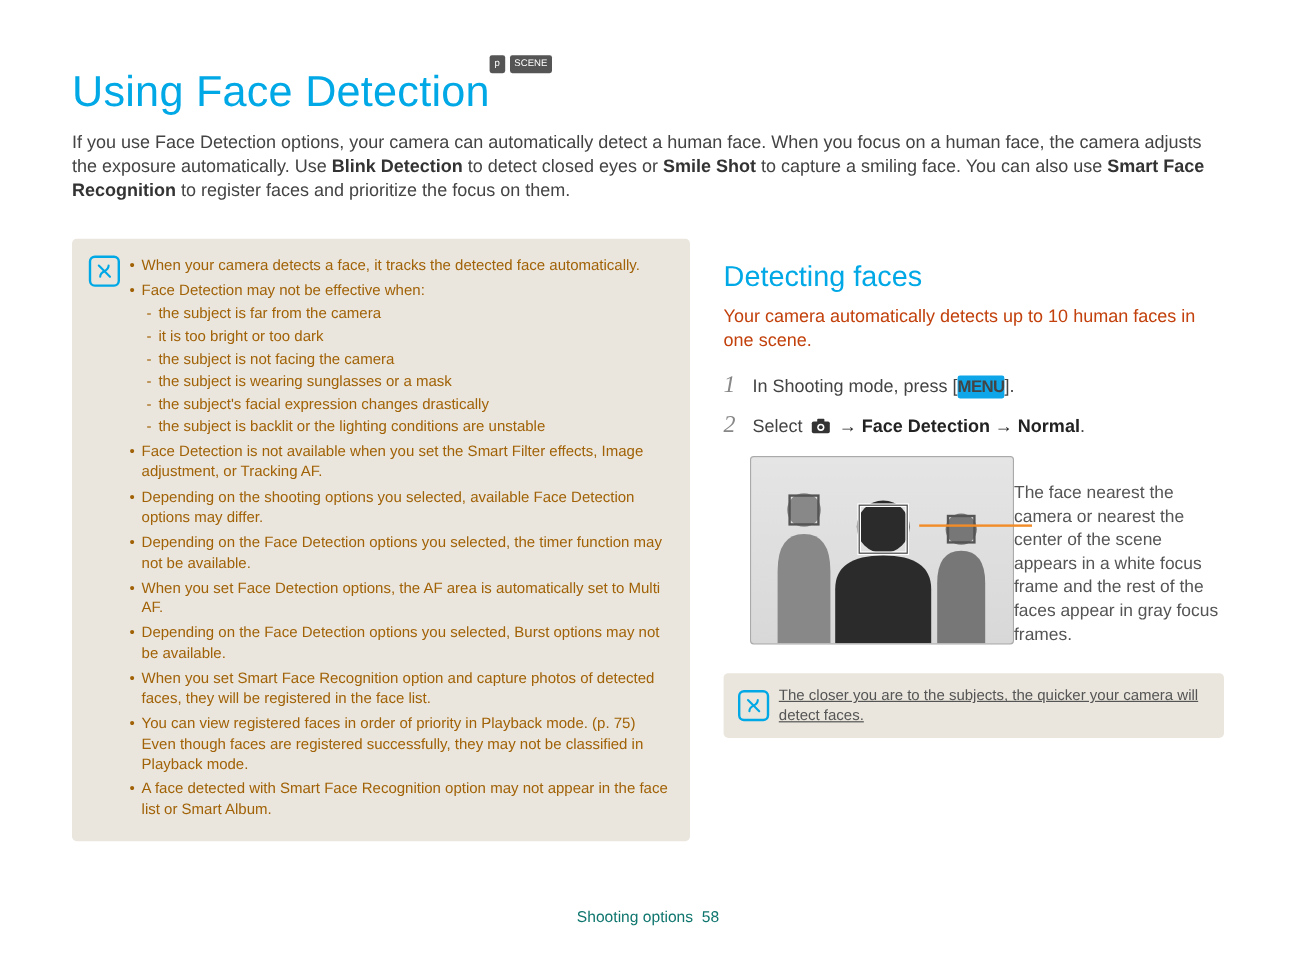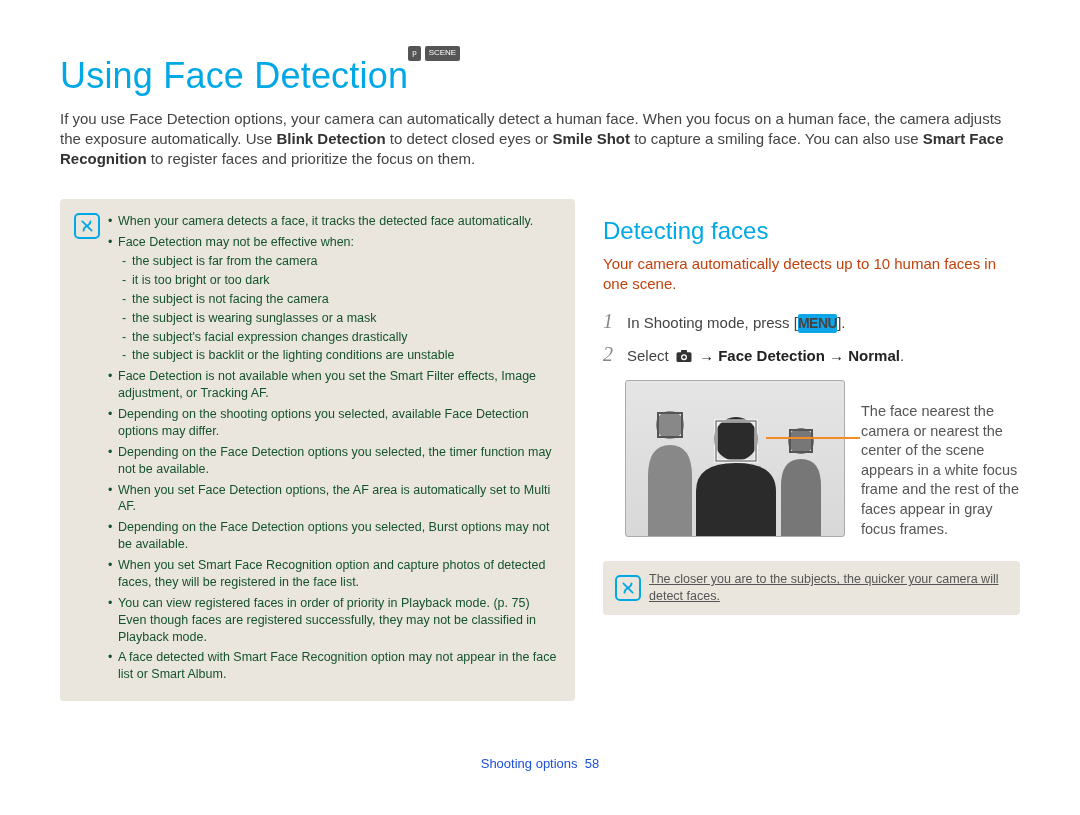--- a/index.html
+++ b/index.html
@@ -75,21 +75,21 @@
     align-items: center;
     justify-content: center;
   }
   .note-icon svg { width: 14px; height: 14px; }
   .notes-list {
     list-style: none;
     padding: 0;
     margin: 0;
     font-size: 12.5px;
     font-weight: 300;
-    color: #14532d;
+    color: #a16207;
   }
   .notes-list > li {
     position: relative;
     padding-left: 10px;
     margin-bottom: 4px;
   }
   .notes-list > li::before {
     content: "\2022";
     position: absolute;
     left: 0;
@@ -150,21 +150,20 @@
     letter-spacing: -0.5px;
   }
   .camera-icon {
     display: inline-flex;
     vertical-align: -3px;
     margin: 0 2px;
   }
 
   .demo-row {
     display: flex;
-    gap: 16px;
     margin-top: 12px;
     margin-bottom: 22px;
     align-items: flex-start;
   }
   .demo-screen {
     width: 218px;
     height: 155px;
     background: linear-gradient(#e5e5e5, #d8d8d8);
     border: 1px solid #aaa;
     border-radius: 3px;
@@ -196,21 +195,21 @@
   .note-box.small .notes-text {
     font-size: 12.5px;
     font-weight: 300;
     color: #555;
     text-decoration: underline;
   }
 
   .footer {
     text-align: center;
     font-size: 13px;
-    color: #1d4ed8;
+    color: #0f766e;
     position: absolute;
     bottom: 42px;
     left: 0; right: 0;
   }
 </style>
 </head>
 <body>
 
 <div class="page">
   <div class="title-row">

